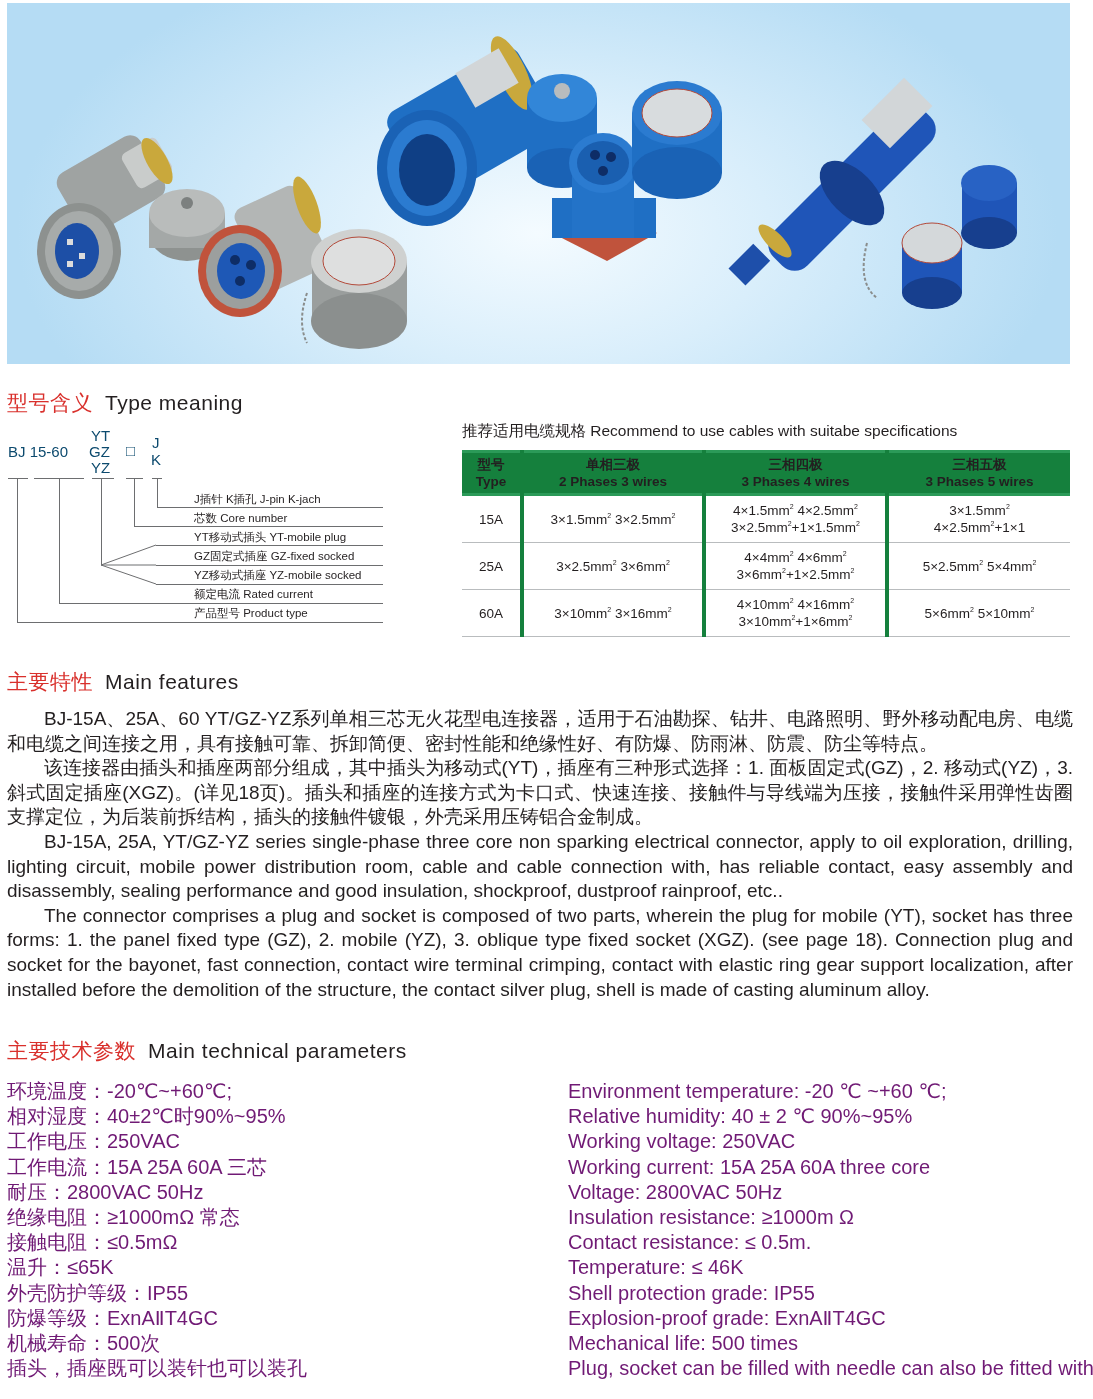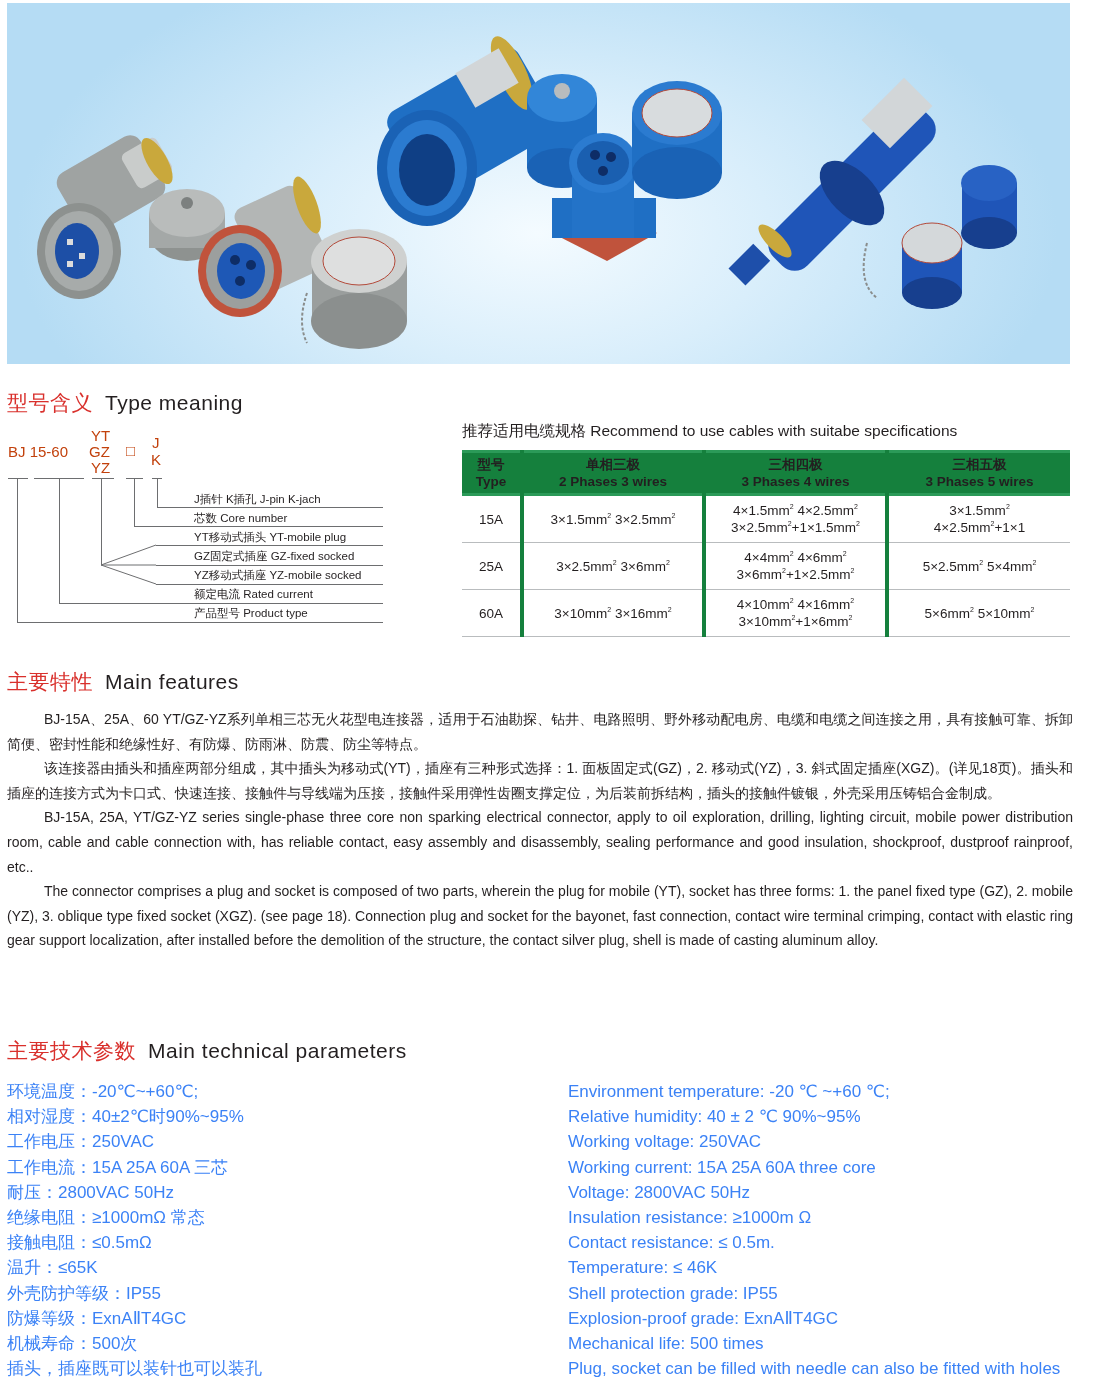--- a/index.html
+++ b/index.html
@@ -16,21 +16,21 @@
     overflow: hidden;
   }
   .hero svg { position: absolute; left: 0; top: 0; }
 
   
   .heading { font-size: 21px; white-space: nowrap; letter-spacing: 0.5px; }
   .heading .cn { color: #d9302c; margin-right: 12px; }
   .heading .en { color: #231f20; }
 
   
-  .code-text { font-size: 15px; white-space: nowrap; color: #c2410c; }
+  .code-text { font-size: 15px; white-space: nowrap; color: #0c4a6e; }
   .diag-label { font-size: 11.5px; white-space: nowrap; color: #231f20; margin-left: 17px; }
   .diag-line-h { position: absolute; height: 1px; background: #6d6e70; }
   .diag-line-v { position: absolute; width: 1px; background: #6d6e70; }
 
   
   .table-title { font-size: 15.5px; white-space: nowrap; }
   table.cables {
     position: absolute; left: 462px; top: 450px; width: 608px;
     border-collapse: collapse; font-size: 13.5px; text-align: center;
   }
@@ -40,26 +40,26 @@
     height: 40px; padding: 0;
   }
   table.cables td {
     line-height: 17px; height: 46px; padding: 0;
     border-bottom: 1.5px solid #b9bcbe;
   }
   table.cables th + th, table.cables td + td { border-left: 4px solid #15803d; }
   sup { font-size: 7px; vertical-align: 6px; line-height: 0; }
 
   
-  .para { font-size: 14px; line-height: 24.6px; text-align: justify; color: #231f20; }
+  .para { font-size: 19px; line-height: 24.6px; text-align: justify; color: #231f20; }
   .indent { text-indent: 37px; }
   .para p { margin: 0; }
 
   
-  .param-list { font-size: 17px; line-height: 25.2px; white-space: nowrap; color: #3b82f6; }
+  .param-list { font-size: 20px; line-height: 25.2px; white-space: nowrap; color: #701a75; }
   .param-list div { height: 25.2px; }
 </style>
 </head>
 <body>
 
 <div class="abs hero">
   <svg width="1063" height="361" viewBox="0 0 1063 361">
 
     <g>
       <rect x="60" y="150" width="95" height="70" rx="12" fill="#9fa3a2" transform="rotate(-30 100 190)"></rect>

